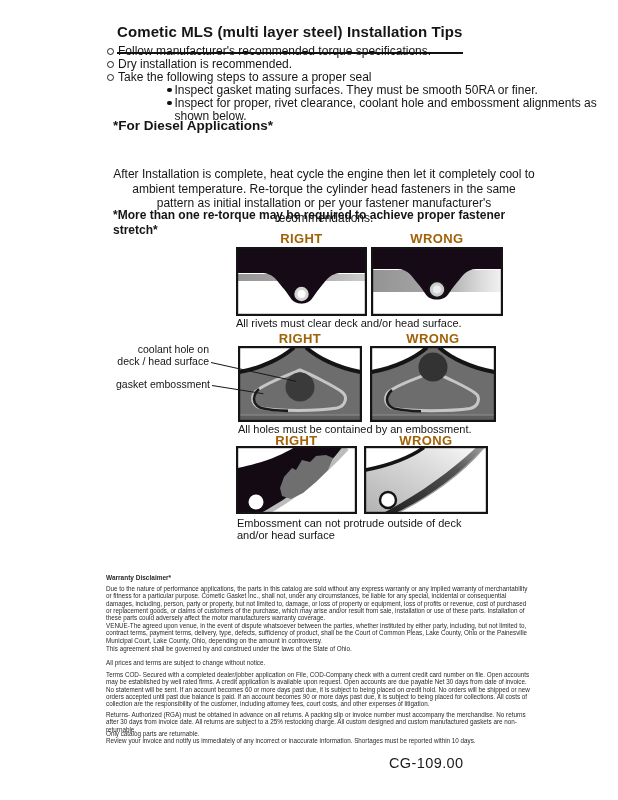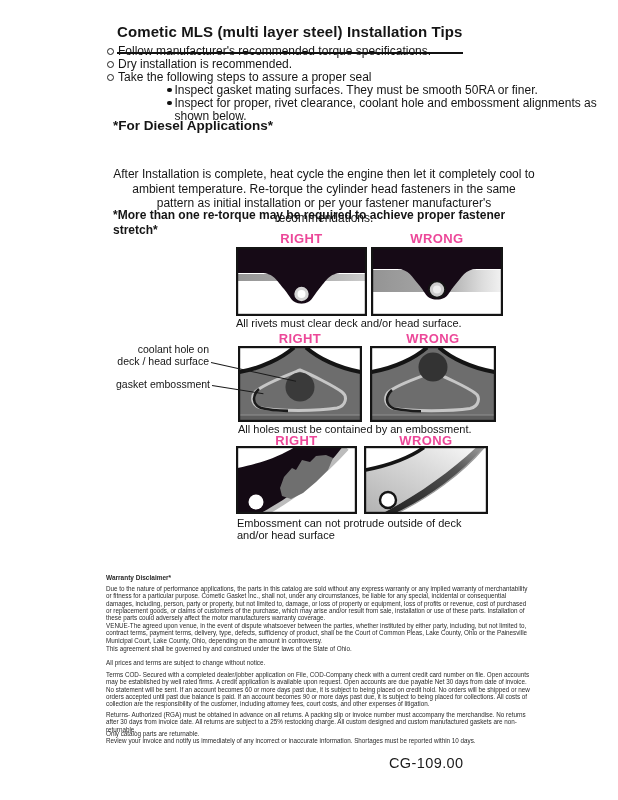--- a/index.html
+++ b/index.html
@@ -28,21 +28,21 @@
     margin:3.5px 3px 0 0; flex:0 0 auto;
   }
 
   .diesel-heading { left:113px; top:118px; font-size:13.5px; font-weight:bold; }
   .para { left:113px; width:422px; font-size:12px; line-height:14.6px; }
   .p1 { top:136px; }
   .p2 { top:167px;text-align:center; }
   .p3 { top:208px;font-weight:bold; }
 
   .fig-label {
-    font-size:13px; font-weight:bold; text-align:center; letter-spacing:0.4px; color:#ec4899;
+    font-size:13px; font-weight:bold; text-align:center; letter-spacing:0.4px; color:#a16207;
   }
   .caption { font-size:11px; line-height:12px; color:#151515; }
 
   .callout { font-size:10.5px; line-height:11.5px; text-align:right; color:#151515; }
   .leader { height:1.3px; background:#1a1a1a; transform-origin:0 50%; z-index:5; }
 
   .fig-box svg { display:block; }
 
   .disc { left:106px; width:424px; font-size:6.3px; line-height:7.3px; color:#2a2a2a; }
   .disc-head { font-weight:bold; font-size:6.5px; }

